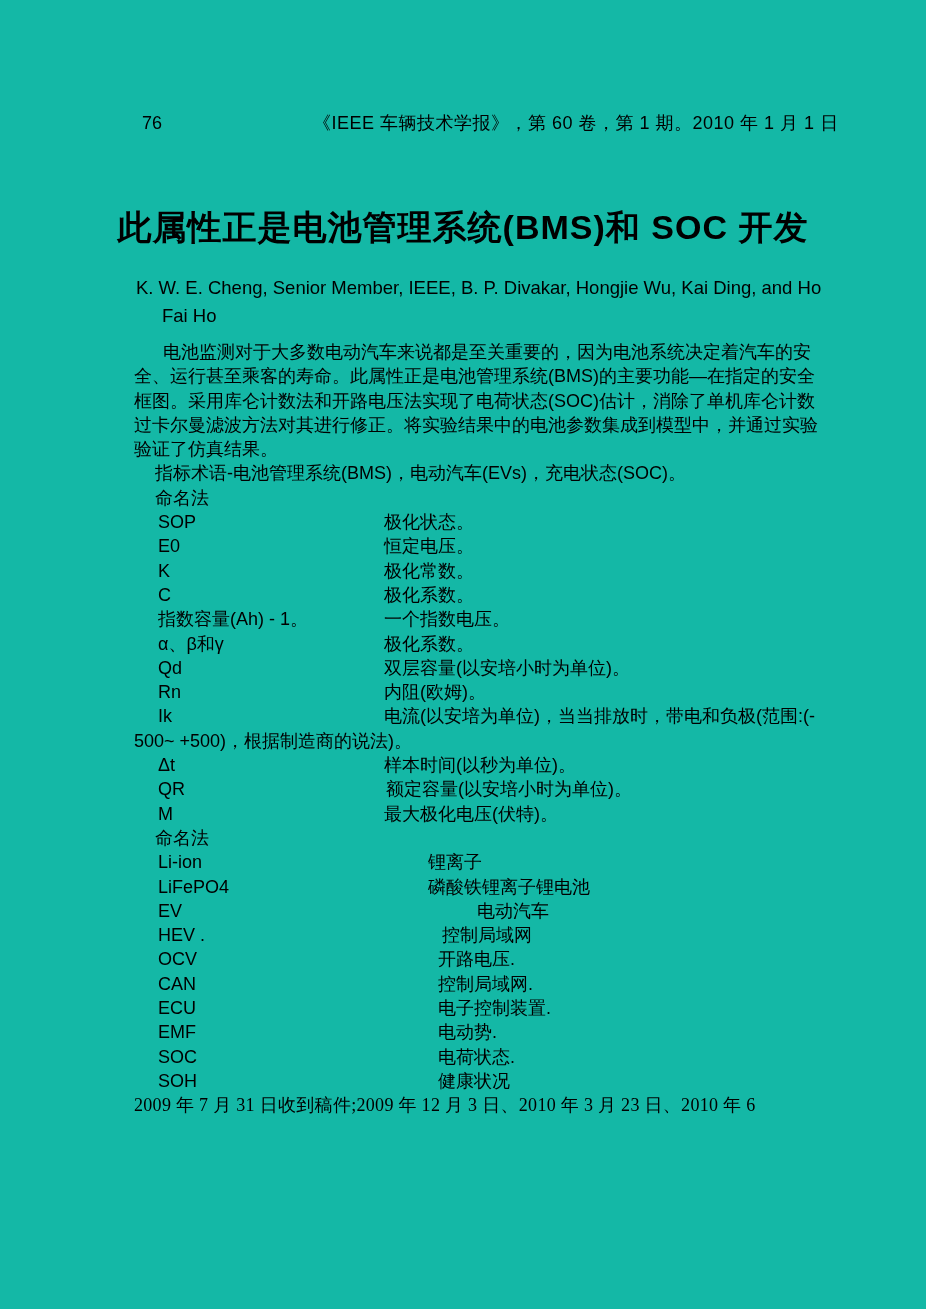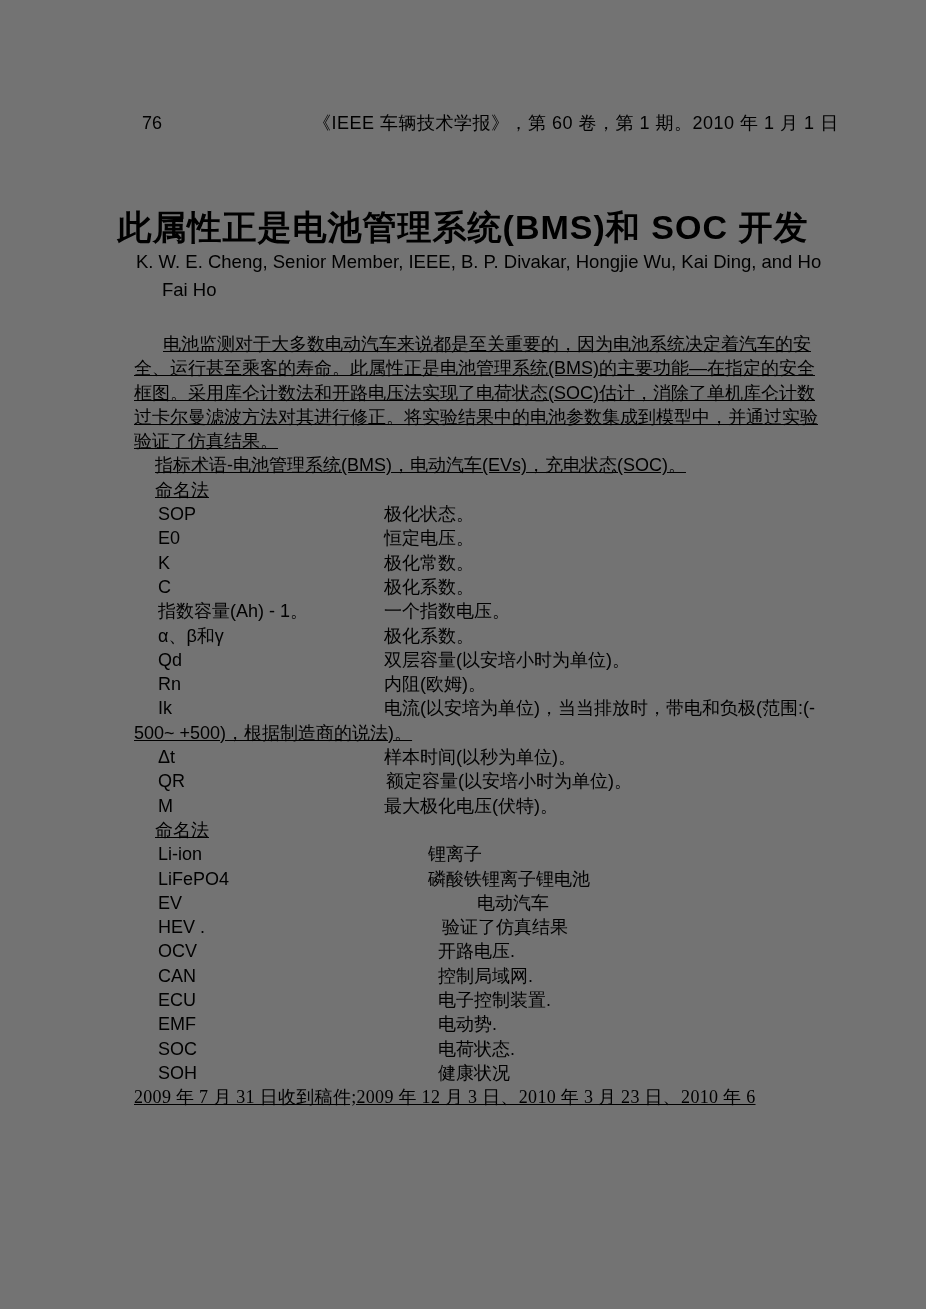--- a/index.html
+++ b/index.html
@@ -1,20 +1,20 @@
 <!DOCTYPE html>
 <html><head>
 <meta charset="utf-8">
 <style>
   * { margin:0; padding:0; box-sizing:border-box; }
   html,body { background:#ffffff; }
   .page {
     position:relative;
     width:926px; height:1309px;
-    background:#737373;
+    background:#14b8a6;
     color:#000000;
     font-family:"Liberation Sans", sans-serif;
     overflow:hidden;
   }
   .hdr-num {
     position:absolute; left:142px; top:112px;
     font-size:18px; line-height:22px;
   }
   .hdr-journal {
     position:absolute; left:313px; top:112px;
@@ -22,28 +22,28 @@
     white-space:nowrap;
   }
   .title {
     position:absolute; left:0; right:0; top:205px;
     text-align:center;
     font-size:34px; font-weight:bold; line-height:44px;
     letter-spacing:1px;
     white-space:nowrap;
   }
   .authors {
-    position:absolute; left:136px; top:248px; width:680px;
+    position:absolute; left:136px; top:274px; width:680px;
     font-size:18.5px; line-height:28px;
     white-space:nowrap;
   }
   .authors .l2 { padding-left:26px; }
   .bodytext {
-    position:absolute; left:134px; top:332px; width:676px;
-    font-size:18px; line-height:24.3px;text-decoration:underline;
+    position:absolute; left:134px; top:340px; width:676px;
+    font-size:18px; line-height:24.3px;
   }
   .line { white-space:nowrap; }
   .indent-first { padding-left:29px; }
   .indent-small { padding-left:21px; }
   .row { position:relative; white-space:nowrap; height:24.3px; }
   .term { display:inline-block; margin-left:24px; }
   .def  { position:absolute; top:0; white-space:nowrap; }
   .serif { font-family:"Liberation Serif", serif; letter-spacing:0.3px; }
 </style>
 </head>
@@ -132,21 +132,21 @@
     <div class="row">
       <span class="term">LiFePO4</span>
       <span class="def" style="left:294px">磷酸铁锂离子锂电池</span>
     </div>
     <div class="row">
       <span class="term">EV</span>
       <span class="def" style="left:343px">电动汽车</span>
     </div>
     <div class="row">
       <span class="term">HEV .</span>
-      <span class="def" style="left:308px">验证了仿真结果</span>
+      <span class="def" style="left:308px">控制局域网</span>
     </div>
     <div class="row">
       <span class="term">OCV</span>
       <span class="def" style="left:304px">开路电压.</span>
     </div>
     <div class="row">
       <span class="term">CAN</span>
       <span class="def" style="left:304px">控制局域网.</span>
     </div>
     <div class="row">

